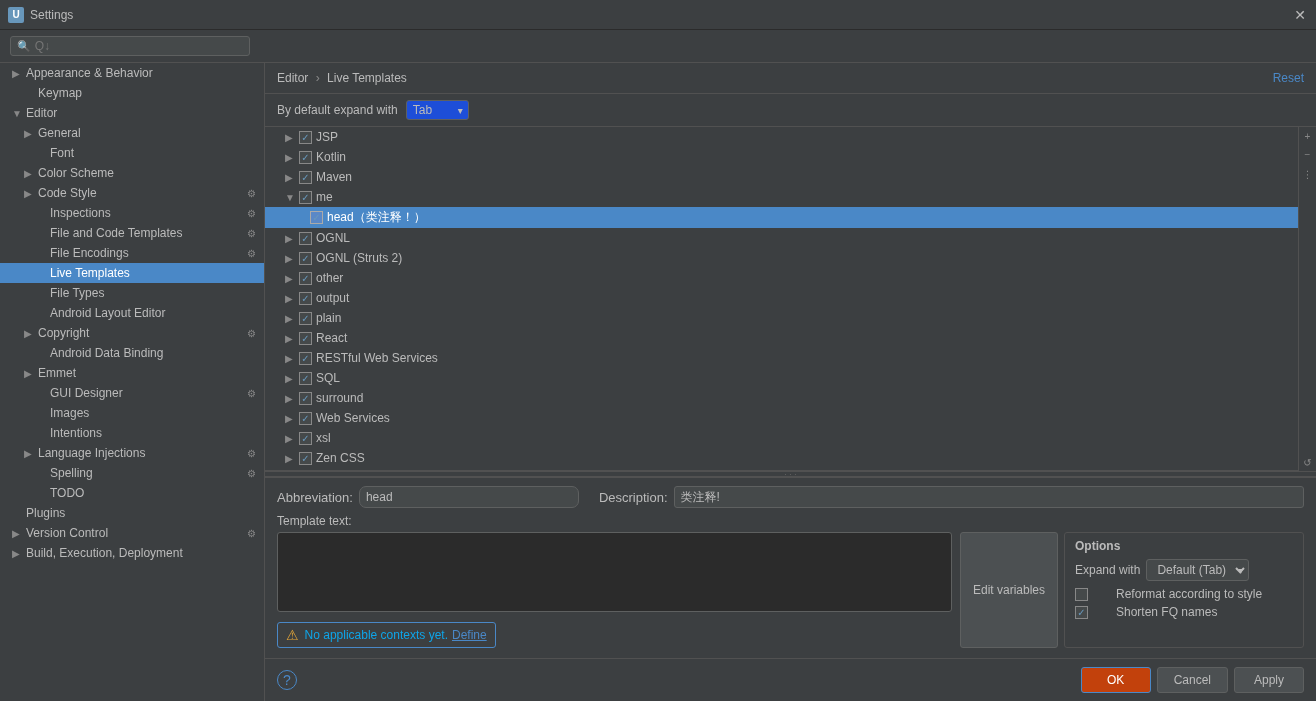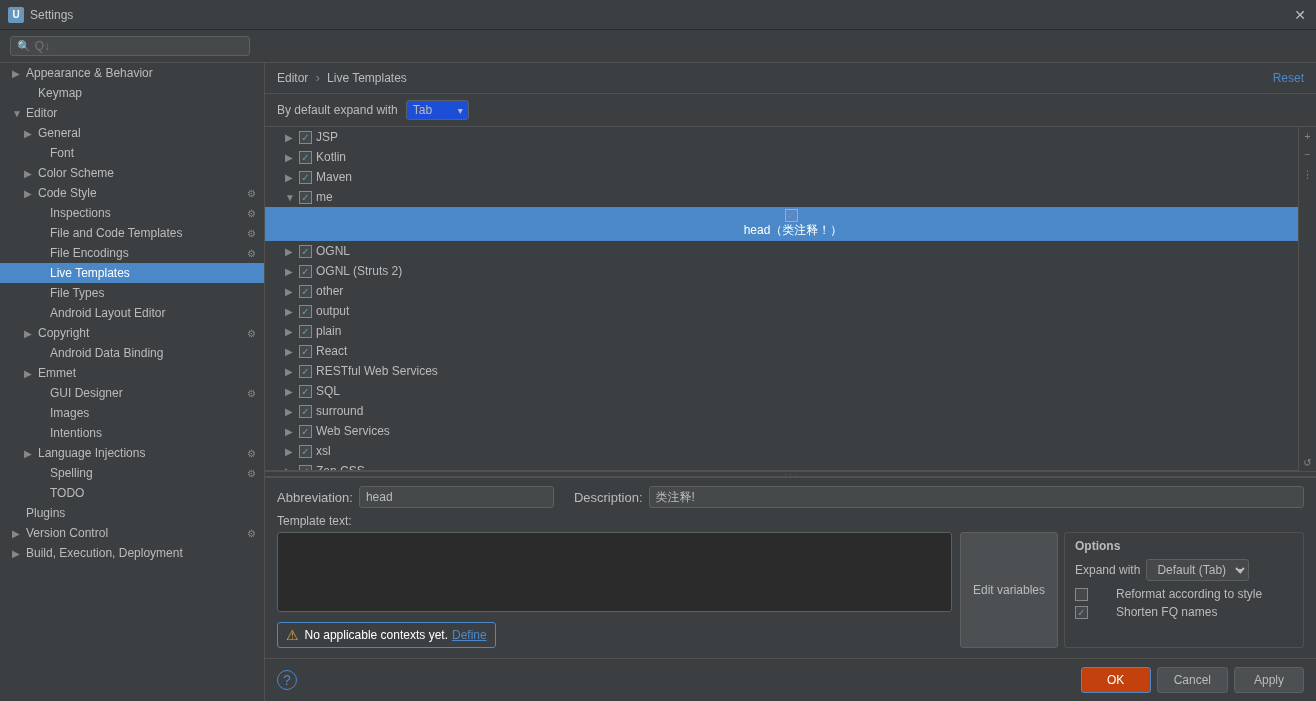--- a/index.html
+++ b/index.html
@@ -150,21 +150,21 @@
       cursor: pointer;
       color: #bbb;
       white-space: nowrap;
       min-height: 20px;
     }
     .template-item.selected { background: #4a88c7; color: #fff; }
     .template-item.selected .ti-text { color: #fff; }
 
     .ti-arrow { width: 14px; font-size: 10px; color: #888; flex-shrink: 0; }
     .ti-indent-1 { padding-left: 20px; }
-    .ti-indent-2 { padding-left: 31px; flex-direction: column; }
+    .ti-indent-2 { padding-left: 31px; }
 
     .checkbox {
       width: 13px; height: 13px;
       border: 1px solid #888;
       display: inline-flex;
       align-items: center;
       justify-content: center;
       margin-right: 4px;
       background: #45494a;
       flex-shrink: 0;
@@ -206,21 +206,21 @@
     .edit-label { color: #bbb; font-size: 13px; margin-right: 6px; white-space: nowrap; }
     .edit-input {
       background: #45494a;
       border: 1px solid #5e6060;
       border-radius: 3px;
       color: #bbb;
       font-size: 12px;
       padding: 3px 6px;
       outline: none;
     }
-    .abbr-input { width: 195px; }
+    .abbr-input { width: 220px; border-radius: 7px; }
     .desc-input { flex: 1; }
 
     .template-text-label { color: #bbb; font-size: 12px; margin-bottom: 4px; }
     .template-text-area {
       display: flex;
       gap: 8px;
       margin-bottom: 6px;
     }
     .template-editor {
       flex: 1;
@@ -283,21 +283,21 @@
     .warning-box {
       display: flex;
       align-items: center;
       border: 1px solid #4a88c7;
       border-radius: 3px;
       padding: 4px 8px;
       background: #3c3f41;
       margin-top: 4px;
     }
     .warning-icon { color: #e8a838; margin-right: 6px; font-size: 14px; }
-    .warning-text { color: #ffffff; font-size: 12px; }
+    .warning-text { color: #0ea5e9; font-size: 12px; }
     .warning-link { color: #4a88c7; text-decoration: underline; cursor: pointer; }
 
     
     .dialog-footer {
       display: flex;
       justify-content: flex-end;
       align-items: center;
       padding: 8px 12px;
       border-top: 1px solid #515151;
       background: #3c3f41;

